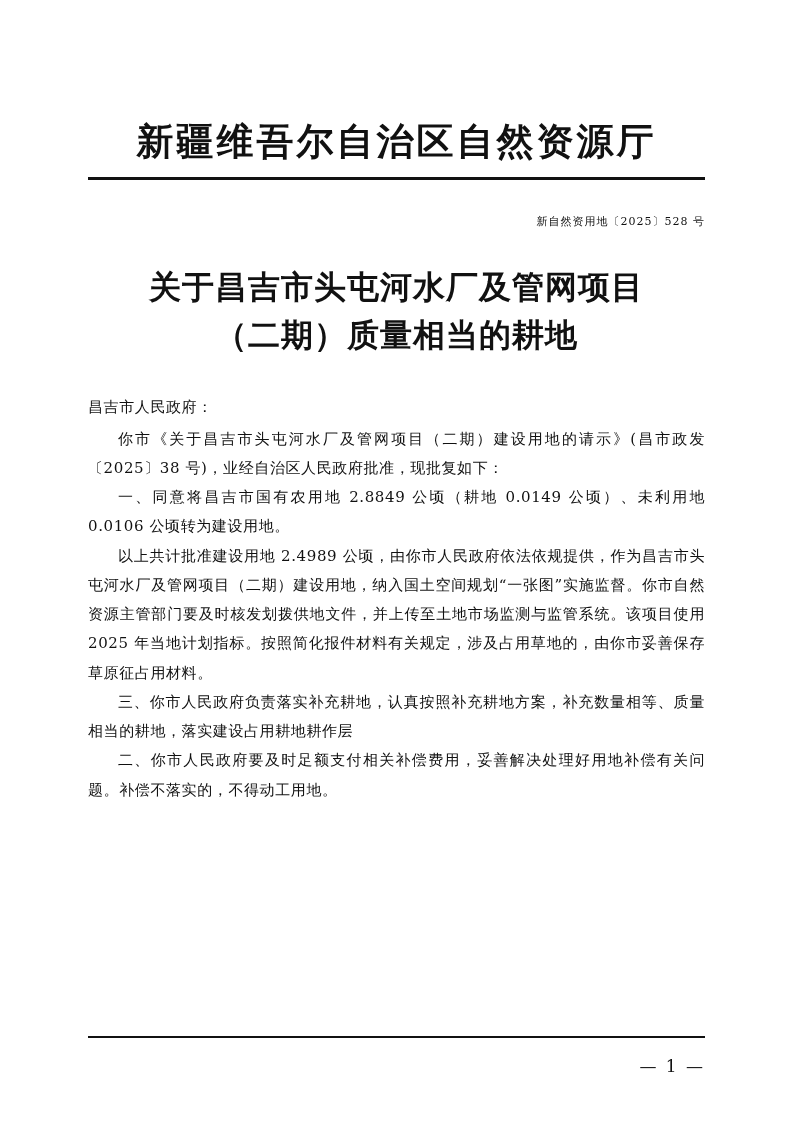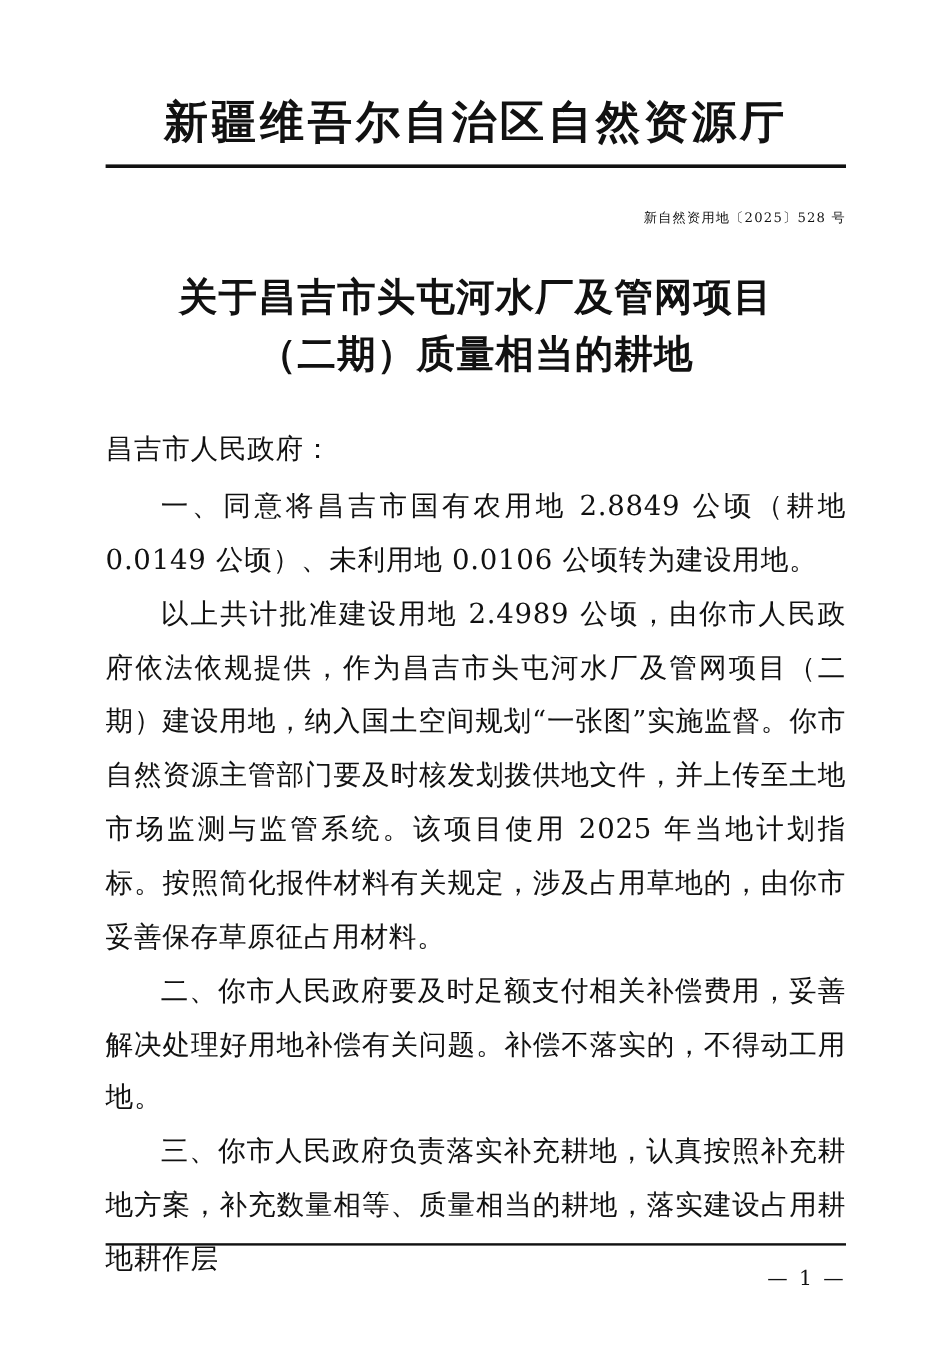--- a/index.html
+++ b/index.html
@@ -18,21 +18,21 @@
   .page {
     position: relative;
     width: 793px;
     height: 1122px;
     box-sizing: border-box;
     padding: 0 88px;
   }
 
   
   .masthead {
-    padding-top: 78px;
+    padding-top: 118px;
     text-align: center;
   }
   .masthead-title {
     font-family: "DejaVu Serif", "Liberation Serif", serif;
     font-weight: bold;
     font-size: 37px;
     letter-spacing: 3px;
     line-height: 1.25;
     color: #111111;
     white-space: nowrap;
@@ -63,21 +63,21 @@
     letter-spacing: 1px;
   }
   .doc-title-line {
     display: block;
     white-space: nowrap;
   }
 
   
   .body-block {
     margin-top: 34px;
-    font-size: 23px;
+    font-size: 15px;
     line-height: 1.95;
     letter-spacing: 0.6px;
     text-align: justify;
     text-justify: inter-ideograph;
   }
   .recipient {
     margin: 0 0 2px 0;
   }
   .para {
     margin: 0;
@@ -114,22 +114,23 @@
 
   <div class="doc-number">新自然资用地〔2025〕528 号</div>
 
   <div class="doc-title">
     <span class="doc-title-line">关于昌吉市头屯河水厂及管网项目</span>
     <span class="doc-title-line">（二期）质量相当的耕地</span>
   </div>
 
   <div class="body-block">
     <p class="recipient">昌吉市人民政府：</p>
+    <p class="para">你市《关于昌吉市头屯河水厂及管网项目（二期）建设用地的请示》(昌市政发〔2025〕38 号)，业经自治区人民政府批准，现批复如下：</p>
     <p class="para">一、同意将昌吉市国有农用地 2.8849 公顷（耕地 0.0149 公顷）、未利用地 0.0106 公顷转为建设用地。</p>
     <p class="para">以上共计批准建设用地 2.4989 公顷，由你市人民政府依法依规提供，作为昌吉市头屯河水厂及管网项目（二期）建设用地，纳入国土空间规划“一张图”实施监督。你市自然资源主管部门要及时核发划拨供地文件，并上传至土地市场监测与监管系统。该项目使用 2025 年当地计划指标。按照简化报件材料有关规定，涉及占用草地的，由你市妥善保存草原征占用材料。</p>
+    <p class="para">三、你市人民政府负责落实补充耕地，认真按照补充耕地方案，补充数量相等、质量相当的耕地，落实建设占用耕地耕作层</p>
     <p class="para">二、你市人民政府要及时足额支付相关补偿费用，妥善解决处理好用地补偿有关问题。补偿不落实的，不得动工用地。</p>
-    <p class="para">三、你市人民政府负责落实补充耕地，认真按照补充耕地方案，补充数量相等、质量相当的耕地，落实建设占用耕地耕作层</p>
   </div>
 
   <div class="footer-rule"></div>
   <div class="footer-pageno">— 1 —</div>
 
 </div>
 
 </body></html>

